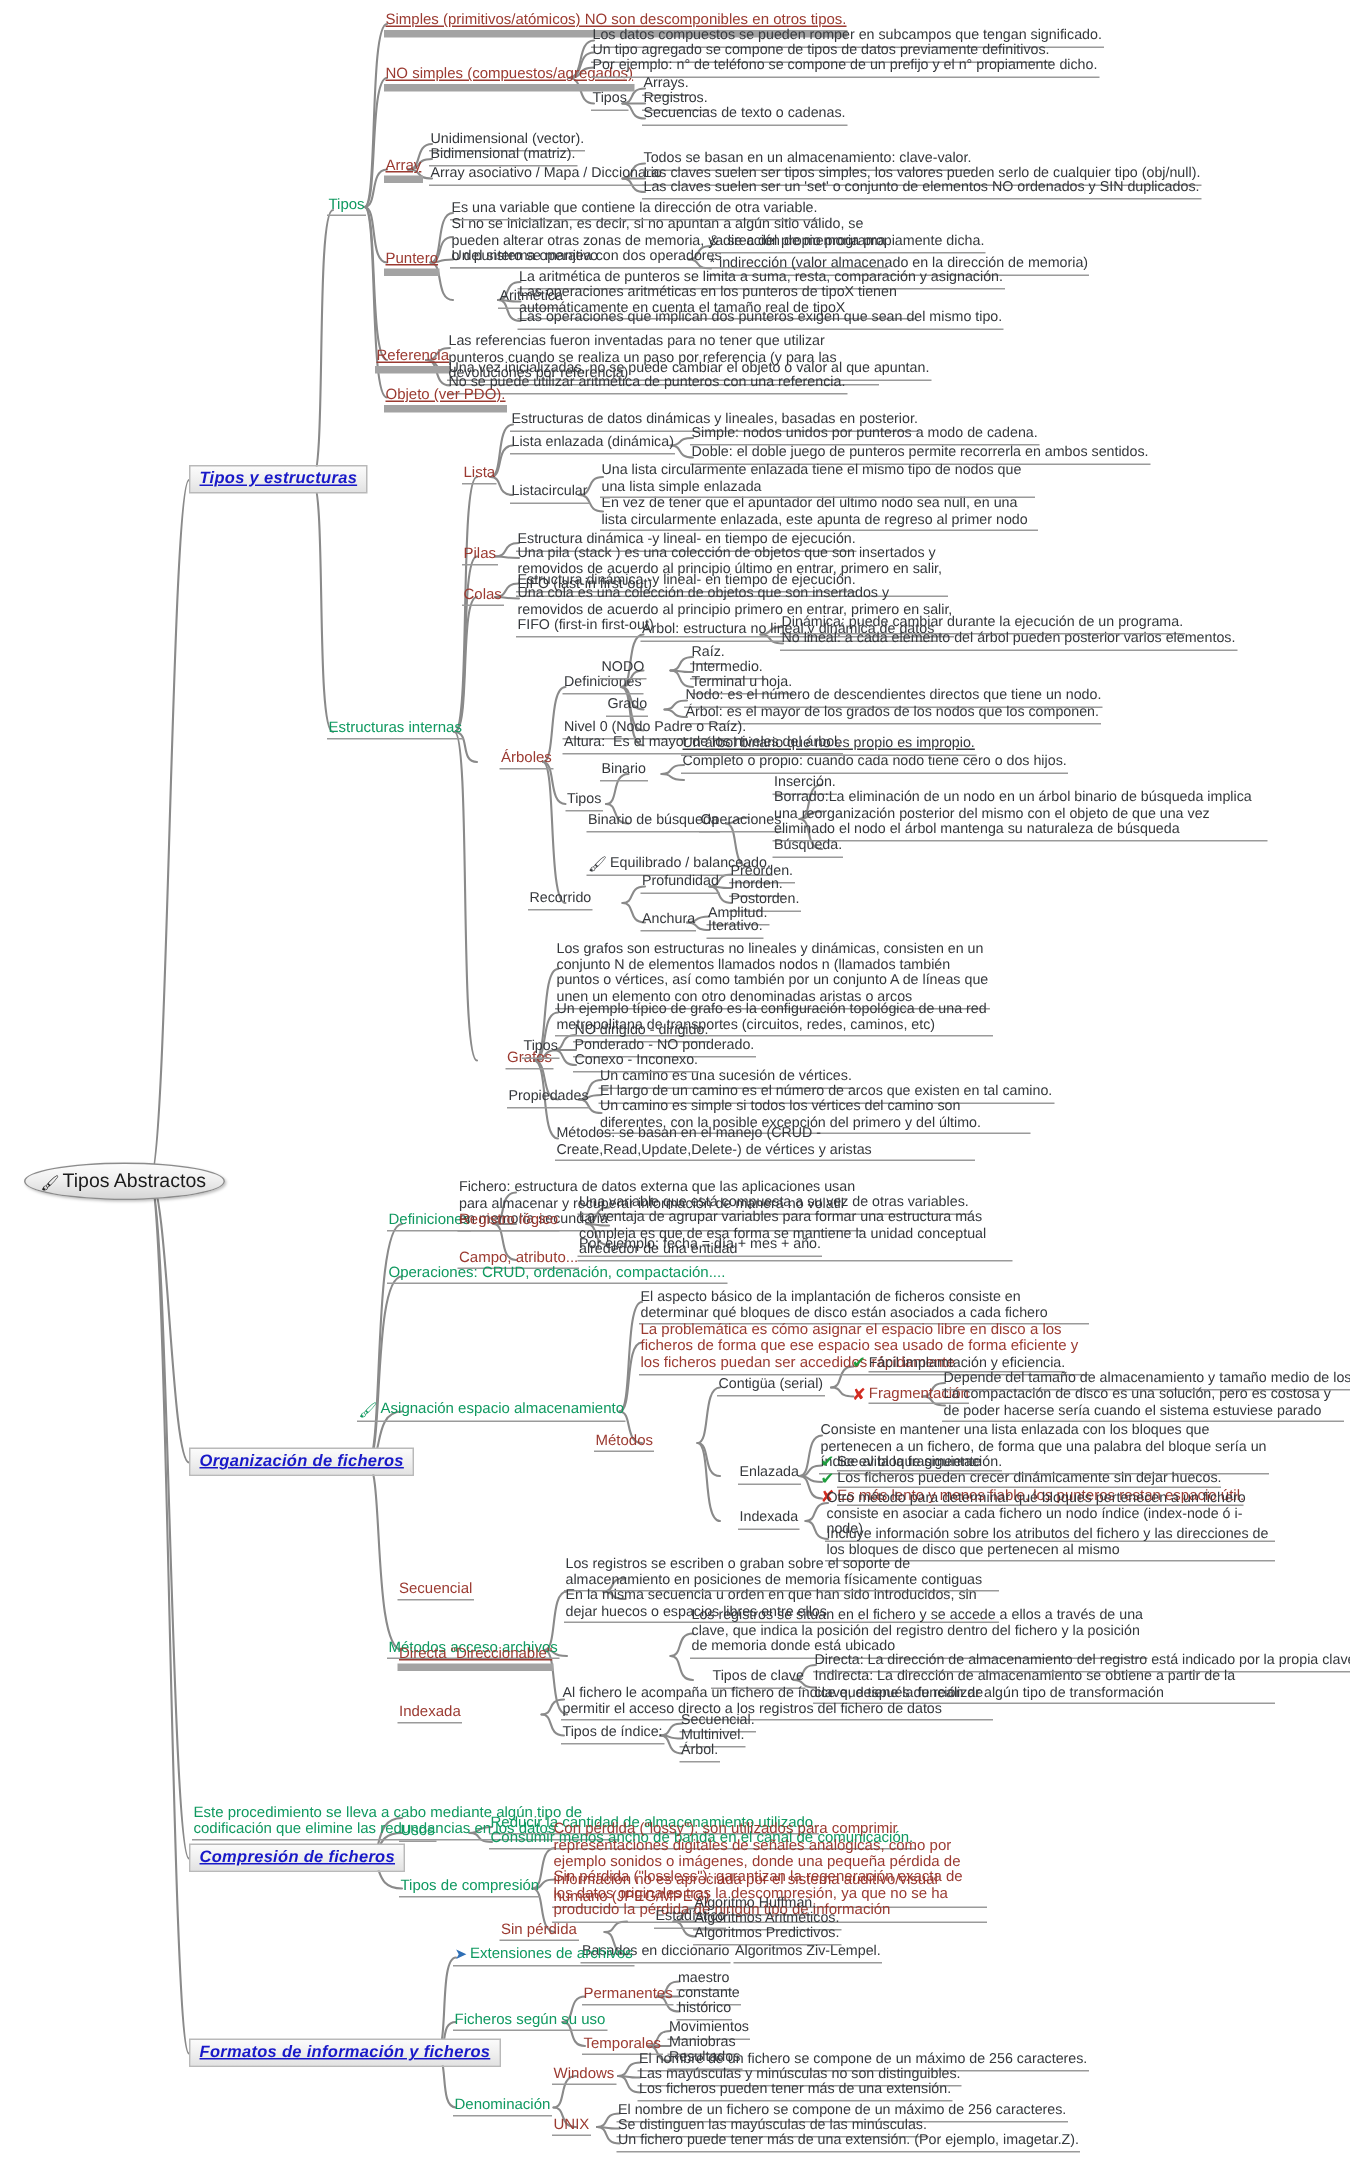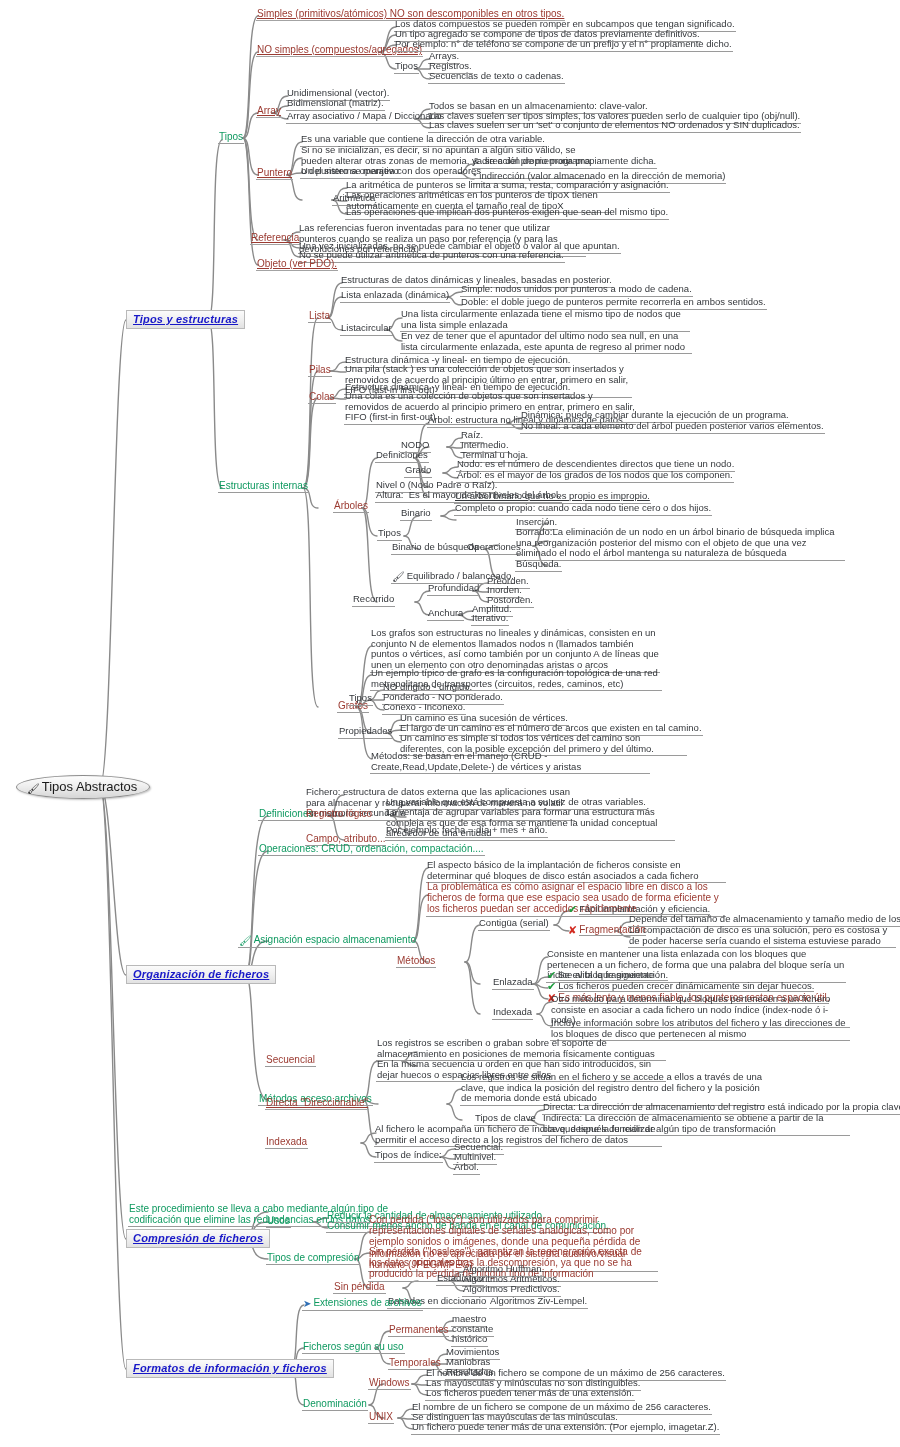--- a/index.html
+++ b/index.html
@@ -43,21 +43,21 @@
     border:1px solid #b9b9b9;
     padding:2px 6px 3px 6px;
     letter-spacing:.2px;
     font-style:italic;
   }
 
   
   .green{color:#0f9960;font-size:10px;border-bottom:1px solid #9a9a9a;}
   
   .maroon{color:#9b3a31;font-size:10px;border-bottom:1px solid #9a9a9a;}
-  .maroon-u{color:#9b3a31;font-size:10px;text-decoration:underline;border-bottom:1px solid #a3a3a3;}
+  .maroon-u{color:#9b3a31;font-size:10px;text-decoration:underline;border-bottom:5px solid #a3a3a3;}
   
   .leaf{color:#35383c;font-size:9.5px;border-bottom:1px solid #9a9a9a;}
   .leaf.noline{border-bottom:none;}
   .green.noline,.maroon.noline{border-bottom:none;}
   .leaf.wrap,.green.wrap,.maroon.wrap{white-space:normal;}
 
   .icon-glyph{
     display:inline-block;vertical-align:-1px;margin-right:2px;
     font-size:9px;line-height:1;
   }

